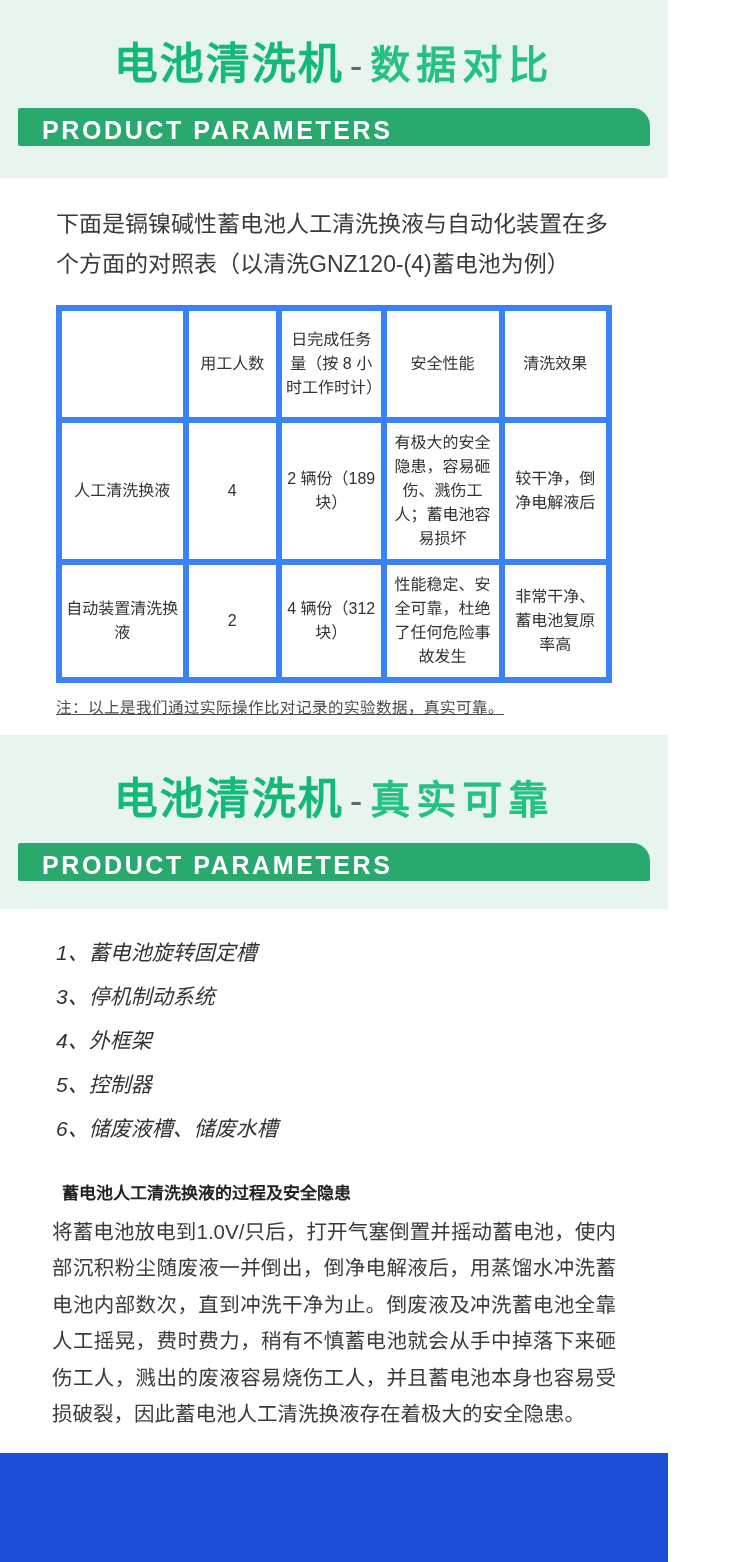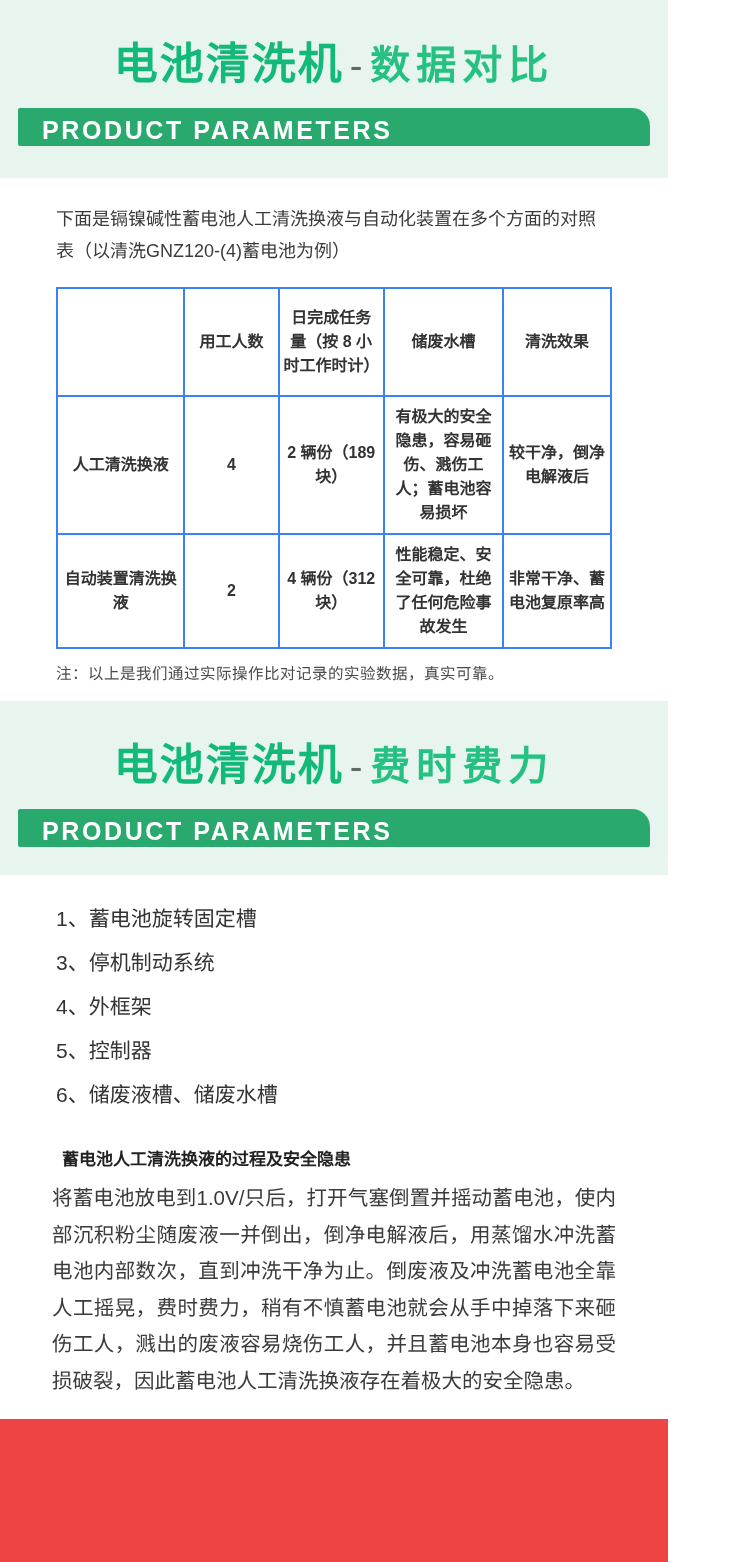--- a/index.html
+++ b/index.html
@@ -12,21 +12,21 @@
     height: 1562px;
     background: #ffffff;
     font-family: "Liberation Sans", "DejaVu Sans", sans-serif;
     color: #333333;
     overflow: hidden;
   }
   .page {
     position: relative;
     width: 668px;
     height: 1562px;
-    background: #ef4444;
+    background: #1d4ed8;
   }
 
   
   .section {
     background: #e7f5ee;
     position: relative;
   }
   .section.sec1 {
     padding-top: 22px;
     padding-bottom: 30px;
@@ -82,65 +82,67 @@
     font-family: "Liberation Sans", sans-serif;
   }
 
   
   .white-body {
     background: #ffffff;
     padding: 26px 56px 18px 56px;
   }
 
   .intro {
-    font-size: 18px;
+    font-size: 23px;
     line-height: 1.75;
     color: #3b3b3b;
     margin: 0 0 20px 0;
   }
 
   
   table.cmp {
     border-collapse: collapse;
     width: 100%;
     table-layout: fixed;
     font-size: 16px;
     color: #333;
   }
   table.cmp td, table.cmp th {
-    border: 2px solid #3b82f6;
+    border: 6px solid #3b82f6;
     text-align: center;
     vertical-align: middle;
     padding: 8px 4px;
     line-height: 1.5;
-    font-weight: bold;
+    font-weight: normal;
   }
   table.cmp thead td {
     height: 90px;
   }
   table.cmp tbody td {
     height: 86px;
   }
   .col1 { width: 23%; }
   .col2 { width: 17%; }
   .col3 { width: 19%; }
   .col4 { width: 21.5%; }
   .col5 { width: 19.5%; }
 
   .note {
     font-size: 15.5px;
     color: #4a4a4a;
     margin-top: 12px;
     letter-spacing: 0.5px;
+    text-decoration: underline;
   }
 
   
   .list {
     padding: 22px 56px 0 56px;
     background: #ffffff;
+    font-style: italic;
   }
   .list-item {
     font-size: 21px;
     color: #333333;
     line-height: 2.1;
   }
 
   .subhead {
     font-size: 17px;
     font-weight: bold;
@@ -181,21 +183,21 @@
           <col class="col2">
           <col class="col3">
           <col class="col4">
           <col class="col5">
       </colgroup>
       <thead>
         <tr>
           <td></td>
           <td>用工人数</td>
           <td>日完成任务量（按 8 小时工作时计）</td>
-          <td>储废水槽</td>
+          <td>安全性能</td>
           <td>清洗效果</td>
         </tr>
       </thead>
       <tbody>
         <tr>
           <td>人工清洗换液</td>
           <td>4</td>
           <td>2 辆份（189 块）</td>
           <td>有极大的安全隐患，容易砸伤、溅伤工人；蓄电池容易损坏</td>
           <td>较干净，倒净电解液后</td>
@@ -208,21 +210,21 @@
           <td>非常干净、蓄电池复原率高</td>
         </tr>
       </tbody>
     </table>
 
     <div class="note">注：以上是我们通过实际操作比对记录的实验数据，真实可靠。</div>
   </div>
 
   <div class="section sec2">
     <div class="headline">
-      <span>电池清洗机</span><span class="dash">-</span><span class="sub">费时费力</span>
+      <span>电池清洗机</span><span class="dash">-</span><span class="sub">真实可靠</span>
     </div>
     <div class="bar-wrap">
       <div class="bar"></div>
       <div class="bar-label">PRODUCT PARAMETERS</div>
     </div>
   </div>
 
   <div class="list">
     <div class="list-item">1、蓄电池旋转固定槽</div>
     <div class="list-item">3、停机制动系统</div>

